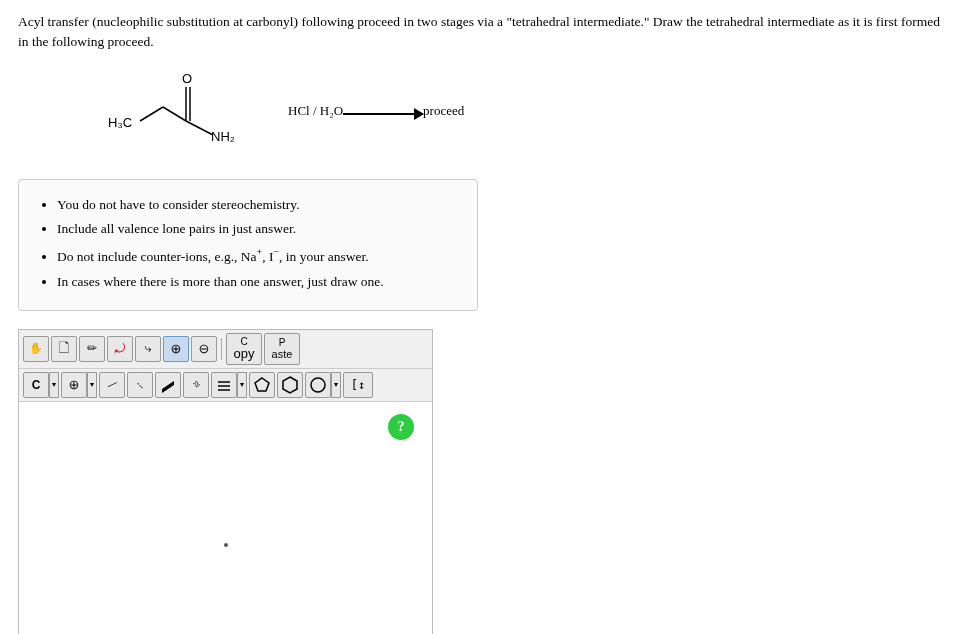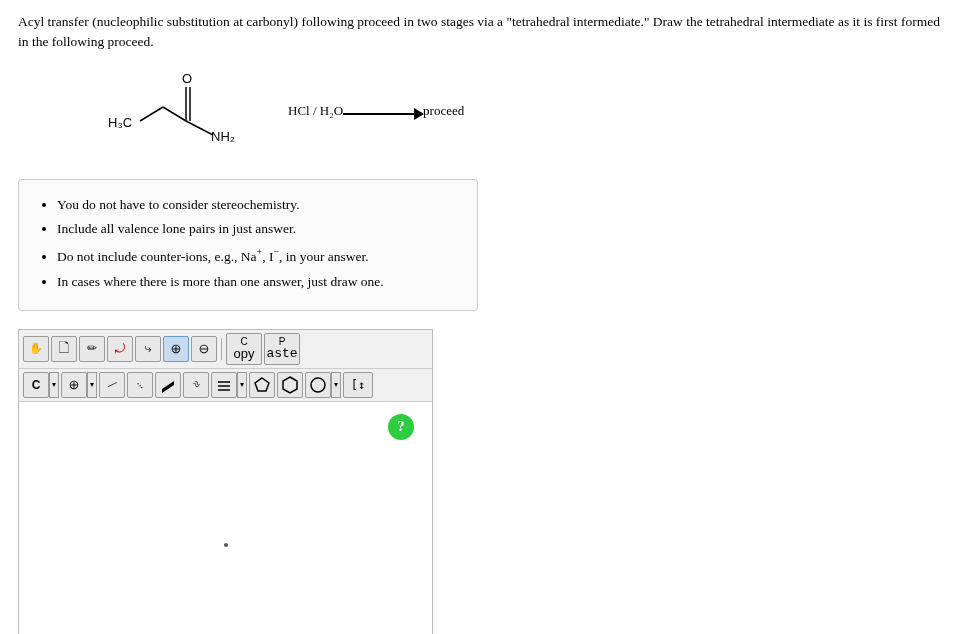--- a/index.html
+++ b/index.html
@@ -286,21 +286,21 @@
         <span style="font-size:13px;">⊕</span>
       </div>
       <div class="tool-btn" title="Zoom Out">
         <span style="font-size:13px;">⊖</span>
       </div>
       <div class="separator"></div>
       <div class="tool-btn double" title="Copy" style="width:36px; height:32px;">
         <span style="font-size:10px; font-family:Arial; text-align:center; line-height:1.1;">C<br><span style="font-size:13px;">opy</span></span>
       </div>
       <div class="tool-btn double" title="Paste" style="width:36px; height:32px;">
-        <span style="font-size:10px; font-family:Arial; text-align:center; line-height:1.1;">P<br><span style="font-size:13px;font-family:Liberation Mono, monospace;">aste</span></span>
+        <span style="font-size:10px; font-family:Arial; text-align:center; line-height:1.1;">P<br><span style="font-size:11px;">aste</span></span>
       </div>
     </div>
 
     <div class="toolbar-row2">
 
       <div class="tool-dropdown">
         <div class="tool-btn" title="Carbon atom">
           <span class="small-c">C</span>
         </div>
         <div class="dropdown-arrow">▾</div>

